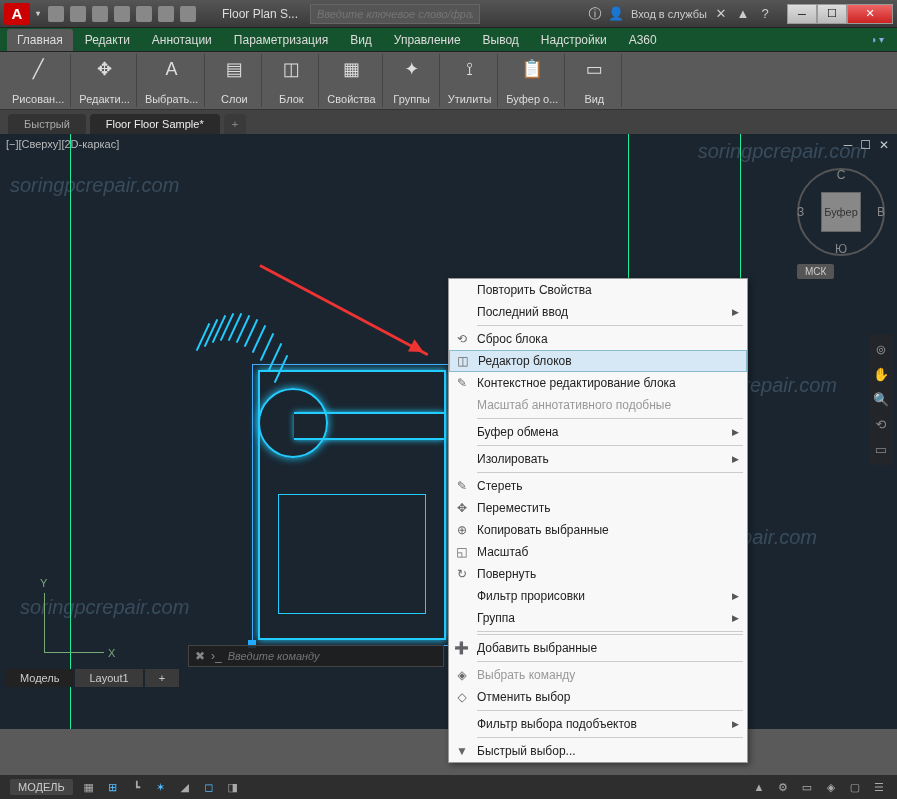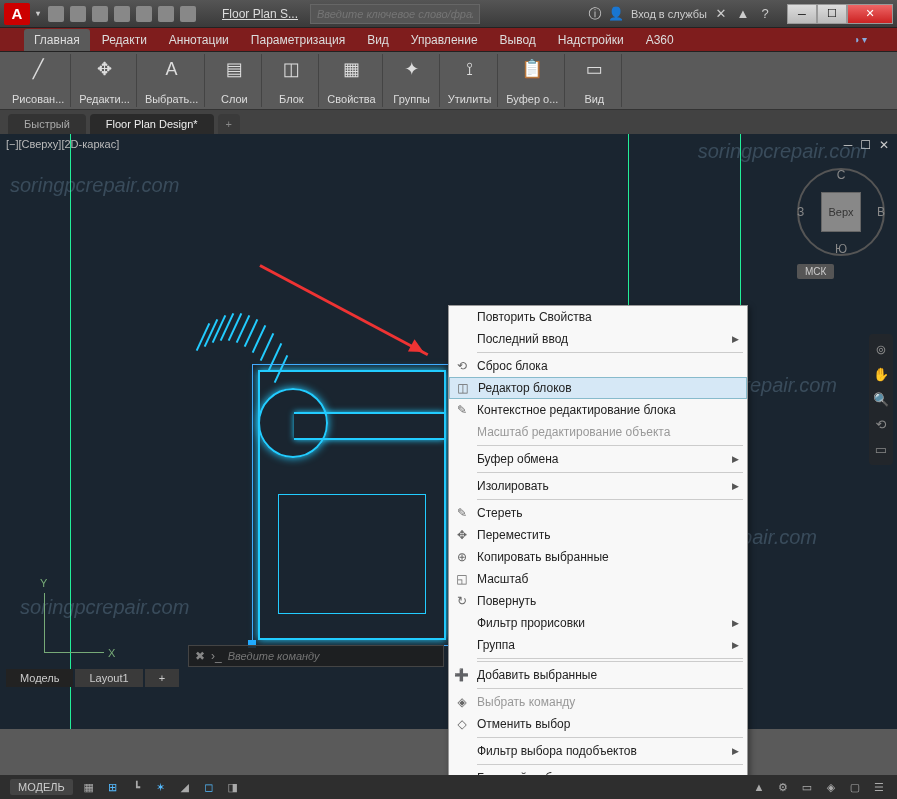--- a/index.html
+++ b/index.html
@@ -4,31 +4,31 @@
 <style>
   * { box-sizing: border-box; margin: 0; padding: 0; font-family: "Segoe UI", Tahoma, sans-serif; }
   body { width: 897px; height: 799px; background: #5a5a5a; overflow: hidden; position: relative; }
   
   
   .titlebar { height: 28px; background: linear-gradient(#555,#3a3a3a); display: flex; align-items: center; padding: 0 4px; border-bottom: 1px solid #222; }
   .app-logo { width: 26px; height: 22px; background: #c00; position: relative; display: flex; align-items: center; justify-content: center; color: #fff; font-weight: bold; font-size: 15px; border-radius: 2px; }
   .app-logo::after { content: "▾"; color: #ccc; position: absolute; right: -10px; font-size: 8px; }
   .qat { display: flex; gap: 6px; margin-left: 18px; align-items: center; }
   .qat-icon { width: 16px; height: 16px; background: #888; border-radius: 2px; }
-  .doc-title { margin-left: 26px; color: #ddd; font-size: 12px; text-decoration: underline; }
+  .doc-title { margin-left: 26px; color: #ddd; font-size: 12px; }
   .search-box { margin-left: 12px; width: 170px; height: 20px; background: #555; border: 1px solid #666; color: #999; font-size: 11px; font-style: italic; padding: 0 6px; }
   .tb-right { margin-left: auto; display: flex; align-items: center; gap: 6px; }
   .login-text { color: #ccc; font-size: 11px; }
   .tb-icon { width: 16px; height: 16px; color: #ccc; font-size: 13px; display: flex; align-items: center; justify-content: center; }
   .win-ctrl { display: flex; margin-left: 8px; }
   .win-btn { width: 30px; height: 20px; background: linear-gradient(#ddd,#bbb); border: 1px solid #999; display: flex; align-items: center; justify-content: center; font-size: 11px; }
   .win-btn.close { background: linear-gradient(#e66,#c22); color: #fff; width: 46px; }
   
   
-  .menubar { height: 24px; background: #7f1d1d; display: flex; align-items: center; padding: 0 24px; gap: 2px; border-bottom: 1px solid #222; }
+  .menubar { height: 24px; background: #14532d; display: flex; align-items: center; padding: 0 7px; gap: 2px; border-bottom: 1px solid #222; }
   .menu-item { padding: 4px 10px; color: #ddd; font-size: 12px; cursor: pointer; }
   .menu-item.active { background: #5a5a5a; border-radius: 3px 3px 0 0; }
   .menu-bullet { color: #8ad; font-size: 10px; margin-left: auto; margin-right: 6px; }
   
   
   .ribbon { height: 58px; background: #5a5a5a; display: flex; padding: 2px 6px; gap: 2px; border-bottom: 1px solid #333; }
   .ribbon-grp { display: flex; flex-direction: column; align-items: center; justify-content: space-between; padding: 2px 6px; border-right: 1px solid #444; min-width: 55px; }
   .ribbon-ic { width: 26px; height: 26px; display: flex; align-items: center; justify-content: center; color: #ddd; font-size: 18px; }
   .ribbon-lbl { color: #ddd; font-size: 11px; white-space: nowrap; }
   
@@ -50,21 +50,21 @@
   .inner-rect { position: absolute; left: 278px; top: 360px; width: 148px; height: 120px; border: 1px solid #2cf; }
   .arc-hatch { position: absolute; left: 196px; top: 178px; width: 100px; height: 80px; }
   .arc-hatch span { position: absolute; width: 2px; height: 30px; background: #2cf; transform: rotate(25deg); }
   .sel-box { position: absolute; left: 252px; top: 230px; width: 200px; height: 282px; border: 1px solid #4af; }
   .grip { position: absolute; width: 8px; height: 8px; background: #2af; }
   
   .arrow { position: absolute; left: 260px; top: 130px; width: 190px; height: 3px; background: #e33; transform: rotate(28deg); transform-origin: left; }
   .arrow::after { content: ""; position: absolute; right: -2px; top: -6px; border: 7px solid transparent; border-left: 14px solid #e33; }
   
   
-  .ctx { position: absolute; left: 448px; top: 144px; width: 300px; background: #f8f8f8; border: 1px solid #999; box-shadow: 2px 2px 6px rgba(0,0,0,.4); font-size: 12px; margin-top: 27px; }
+  .ctx { position: absolute; left: 448px; top: 144px; width: 300px; background: #f8f8f8; border: 1px solid #999; box-shadow: 2px 2px 6px rgba(0,0,0,.4); font-size: 12px; }
   .ctx-row { display: flex; align-items: center; height: 22px; padding: 0 8px 0 28px; position: relative; color: #222; }
   .ctx-row.hover { background: #d6e8f6; border: 1px solid #8bc; }
   .ctx-row.dis { color: #999; }
   .ctx-sep { height: 1px; background: #ccc; margin: 2px 4px 2px 28px; }
   .ctx-ic { position: absolute; left: 4px; width: 18px; height: 18px; display: flex; align-items: center; justify-content: center; font-size: 12px; color: #666; }
   .ctx-sub { margin-left: auto; color: #555; font-size: 9px; }
   
   
   .vc-wrap { position: absolute; right: 12px; top: 16px; color: #888; font-size: 12px; }
   .win-icons { position: absolute; right: 8px; top: 4px; display: flex; gap: 8px; color: #ccc; font-size: 12px; }
@@ -179,21 +179,21 @@
       <div class="ribbon-lbl">Буфер о...</div>
     </div>
   <div class="ribbon-grp">
       <div class="ribbon-ic">▭</div>
       <div class="ribbon-lbl">Вид</div>
     </div>
 </div>
 
 <div class="doc-tabs">
   <div class="doc-tab">Быстрый</div>
-  <div class="doc-tab active">Floor Plan Design*</div>
+  <div class="doc-tab active">Floor Floor Sample*</div>
   <div class="doc-tab plus">+</div>
 </div>
 
 <div class="draw">
   <div class="view-label">[−][Сверху][2D-каркас]</div>
   <div class="win-icons">
     <span>─</span>
     <span>☐</span>
     <span>✕</span>
   </div>
@@ -234,21 +234,21 @@
     <span style="position:absolute;left:14px;bottom:68px">Y</span>
     <span style="position:absolute;left:82px;bottom:-2px">X</span>
   </div>
 
   <div class="vc-wrap">
     <div class="vc">
       <span class="vc-n">С</span>
       <span class="vc-s">Ю</span>
       <span class="vc-w">З</span>
       <span class="vc-e">В</span>
-      <div class="vc-cube">Верх</div>
+      <div class="vc-cube">Буфер</div>
     </div>
     <span class="msk">МСК</span>
   </div>
   <div class="nav-icons">
     <span>⊚</span>
     <span>✋</span>
     <span>🔍</span>
     <span>⟲</span>
     <span>▭</span>
   </div>
@@ -280,21 +280,21 @@
       </div>
       <div class="ctx-row hover">
         <span class="ctx-ic">◫</span>
         <span>Редактор блоков</span>
       </div>
       <div class="ctx-row">
         <span class="ctx-ic">✎</span>
         <span>Контекстное редактирование блока</span>
       </div>
       <div class="ctx-row dis">
-        <span>Масштаб редактирование объекта</span>
+        <span>Масштаб аннотативного подобные</span>
       </div>
       <div class="ctx-sep"></div>
       <div class="ctx-row">
         <span>Буфер обмена</span>
         <span class="ctx-sub">▶</span>
       </div>
       <div class="ctx-sep"></div>
       <div class="ctx-row">
         <span>Изолировать</span>
         <span class="ctx-sub">▶</span>

